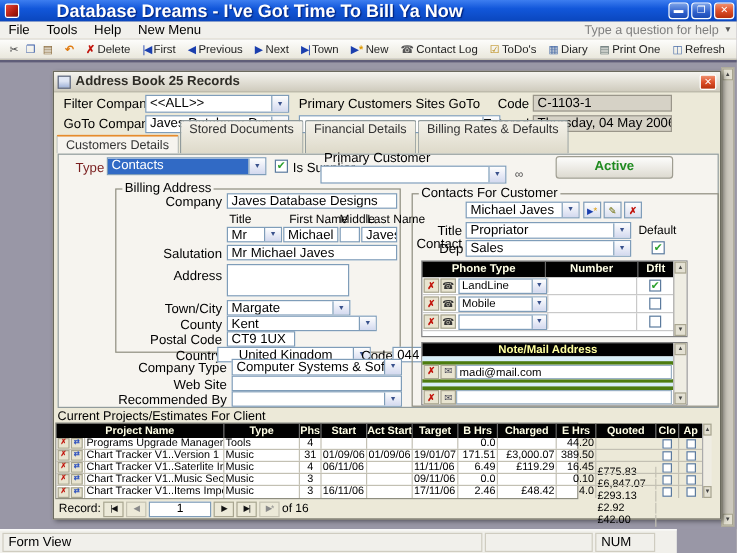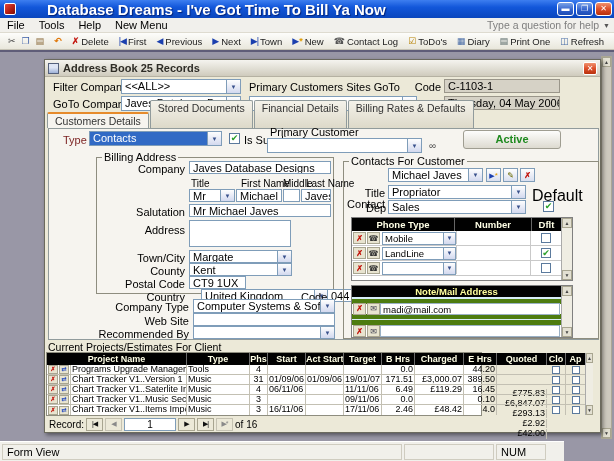--- a/index.html
+++ b/index.html
@@ -128,21 +128,21 @@
   .i-phone::before{content:"☎"; color:#333;}
   .i-mail::before{content:"✉"; color:#445;}
   .pcombo { width:74px; height:13px; border:1px solid #7F9DB9; display:flex; margin-left:2px; }
   .pcombo .cv { flex:1; font-size:9.5px; line-height:11px; padding:0 2px; overflow:hidden; }
   .pcombo .dd { width:12px; border-left:1px solid #7F9DB9; background:linear-gradient(180deg,#fefefe,#d3d9ef);
     display:flex; align-items:center; justify-content:center; }
   .pnum { width:74px; height:13px; border-left:1px solid #c9c9c9; align-self:stretch; }
   .pdflt { flex:1; display:flex; align-items:center; justify-content:center; border-left:1px solid #c9c9c9; align-self:stretch; }
   .sb { width:11px; background:#EFEDE3; border-left:1px solid #aaa; display:flex; flex-direction:column;
     justify-content:space-between; }
-  .mrow { display:flex; align-items:center; border-bottom:5px solid #4d7c0f; }
+  .mrow { display:flex; align-items:center; border-bottom:3px solid #4d7c0f; }
   .mrow.blue { background:#D8EEF8; }
   .mtext { flex:1; font-size:9.5px; line-height:11px; padding:0 2px; border:1px solid #9ab1c5;
     background:#fff; height:12px; margin-right:1px; overflow:hidden; white-space:nowrap; }
 
   
   .pj { position:absolute; left:1px; top:292px; width:436px; border:1px solid #8e8d7f; background:#fff;
     display:flex; font-size:9px; }
   .pj .grid { flex:1; display:flex; flex-direction:column; }
   .pjh { display:flex; height:12px; }
   .pjh > div { background:#010101; color:#FFFFE6; font-weight:bold; font-size:9px; text-align:center;
@@ -150,21 +150,21 @@
   .pjr { display:flex; height:10px; border-bottom:1px solid #c3c0b3; align-items:center; }
   .pjr > div { border-right:1px solid #c3c0b3; height:100%; line-height:9px; overflow:hidden;
     white-space:nowrap; padding:0 1px; }
   .c-ic { width:24px; display:flex; gap:1px; align-items:center; }
   .rico { width:10px; height:9px; border:1px solid #A8A590; background:#E8E4D0; font-size:6px;
     display:flex; align-items:center; justify-content:center; }
   .i-goto::before{content:"⇄"; color:#2b4fbe; font-weight:bold;}
   .c-name{width:116px;} .c-type{width:63px;} .c-phs{width:18px; text-align:center;}
   .c-st{width:38px;} .c-ast{width:38px;} .c-tg{width:38px;}
   .c-bh{width:33px; text-align:right;} .c-ch{width:49px; text-align:right;}
-  .c-eh{width:33px; text-align:right;} .c-qt{width:50px; text-align:right;margin-top:48px;}
+  .c-eh{width:33px; text-align:right;} .c-qt{width:50px; margin-top:48px;}
   .c-clo{width:19px; display:flex; align-items:center; justify-content:center;}
   .c-ap{width:19px; display:flex; align-items:center; justify-content:center; border-right:none !important;}
   .cbx { width:8px; height:8px; border:1px solid #5b7a9d; background:#fff; }
 
   .rn { position:absolute; left:1px; top:356px; height:16px; display:flex; align-items:center; gap:2px;
     font-size:10px; padding-left:3px; }
   .rn .b { width:17px; height:13px; border:1px solid #A8A590; background:#ECE9D8; font-size:7px; color:#111;
     display:flex; align-items:center; justify-content:center; letter-spacing:-1px; }
   .rn .box { width:52px; height:13px; border:1px solid #7F9DB9; background:#fff; font-size:10px;
     text-align:center; line-height:12px; }
@@ -362,28 +362,28 @@
 
       <span class="lb r" style="left:60px; top:164px; width:80px;">Address</span>
       <span class="fld" style="left:144px; top:160px; width:102px; height:27px;"></span>
 
       <span class="lb r" style="left:60px; top:192px; width:80px;">Town/City</span>
       <span class="combo" style="left:144px; top:190px; width:103px; height:13px;">
         <span class="cv">Margate</span>
           <span class="dd"></span>
       </span>
       <span class="lb r" style="left:60px; top:205px; width:80px;">County</span>
-      <span class="combo" style="left:144px; top:203px; width:103px; height:13px;">
+      <span class="combo" style="left:144px; top:203px; width:125px; height:13px;">
         <span class="cv">Kent</span>
           <span class="dd"></span>
       </span>
       <span class="lb r" style="left:60px; top:218px; width:80px;">Postal Code</span>
       <span class="fld" style="left:144px; top:216px; width:57px; height:13px;">CT9 1UX</span>
       <span class="lb r" style="left:60px; top:231px; width:80px;">Country</span>
-      <span class="combo" style="left:156px; top:229px; width:128px; height:13px;">
+      <span class="combo" style="left:136px; top:229px; width:128px; height:13px;text-align:center;">
         <span class="cv">United Kingdom</span>
           <span class="dd"></span>
       </span>
       <span class="lb" style="left:256px; top:231px;">Code</span>
       <span class="fld" style="left:282px; top:229px; width:32px; height:13px;">044</span>
 
       <span class="lb r" style="left:40px; top:241px; width:104px;">Company Type</span>
       <span class="combo" style="left:148px; top:239px; width:142px; height:14px;">
         <span class="cv">Computer Systems &amp; Softwere</span>
           <span class="dd"></span>
@@ -412,21 +412,21 @@
         </span>
       <span class="mini" style="position:absolute; left:475px; top:108px;">
           <span class="i-xdel"></span>
         </span>
 
       <span class="lb r" style="left:300px; top:127px; width:40px;">Title</span>
       <span class="combo" style="left:343px; top:125px; width:138px; height:14px;">
         <span class="cv">Propriator</span>
           <span class="dd"></span>
       </span>
-      <span class="lb" style="left:487px; top:127px; font-size:16px;">Default</span>
+      <span class="lb" style="left:487px; top:127px; font-size:10px;">Default</span>
 
       <span class="lb r" style="left:300px; top:142px; width:40px;padding-left:21px;">Dep</span>
       <span class="combo" style="left:343px; top:140px; width:138px; height:14px;">
         <span class="cv">Sales</span>
           <span class="dd"></span>
       </span>
       <span class="cb on" style="left:498px; top:141px;"></span>
 
       <div class="ptab" style="left:306px; top:157px; width:222px; height:64px;">
         <div class="grid">
@@ -436,42 +436,42 @@
             <span class="bh" style="flex:1;">Dflt</span>
           </div>
           <div class="prow">
             <span class="pric">
                 <span class="i-xdel"></span>
               </span>
             <span class="pric">
                 <span class="i-phone"></span>
               </span>
             <span class="pcombo">
+                <span class="cv">LandLine</span>
+                <span class="dd"></span>
+              </span>
+            <span class="pnum"></span>
+            <span class="pdflt">
+                <span class="cb sm on"></span>
+              </span>
+          </div>
+          <div class="prow">
+            <span class="pric">
+                <span class="i-xdel"></span>
+              </span>
+            <span class="pric">
+                <span class="i-phone"></span>
+              </span>
+            <span class="pcombo">
                 <span class="cv">Mobile</span>
                 <span class="dd"></span>
               </span>
             <span class="pnum"></span>
             <span class="pdflt">
                 <span class="cb sm"></span>
-              </span>
-          </div>
-          <div class="prow">
-            <span class="pric">
-                <span class="i-xdel"></span>
-              </span>
-            <span class="pric">
-                <span class="i-phone"></span>
-              </span>
-            <span class="pcombo">
-                <span class="cv">LandLine</span>
-                <span class="dd"></span>
-              </span>
-            <span class="pnum"></span>
-            <span class="pdflt">
-                <span class="cb sm on"></span>
               </span>
           </div>
           <div class="prow">
             <span class="pric">
                 <span class="i-xdel"></span>
               </span>
             <span class="pric">
                 <span class="i-phone"></span>
               </span>
             <span class="pcombo">

